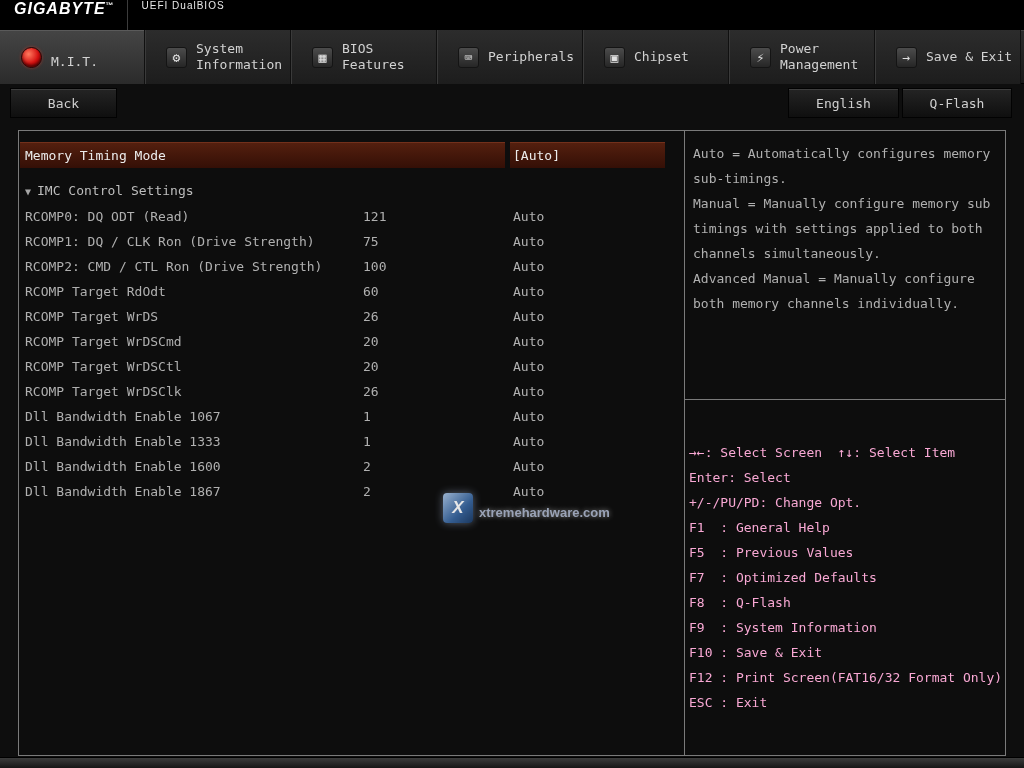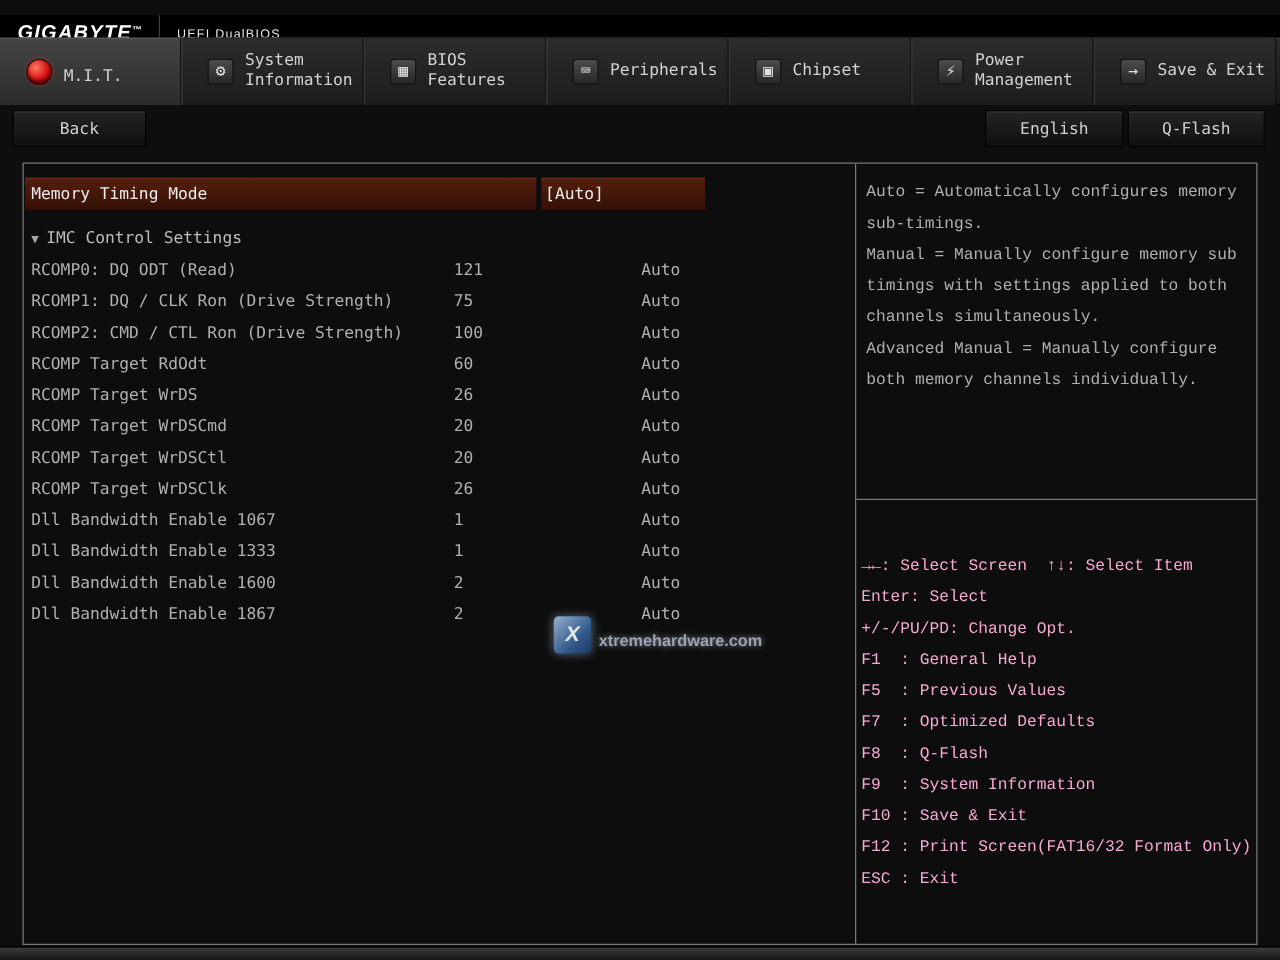--- a/index.html
+++ b/index.html
@@ -8,21 +8,21 @@
     background:#0e0e0e;
     font-family:"DejaVu Sans Mono", monospace;
     color:#b0b0b0;
     font-size:13px;
   }
   .screen { position:relative; width:1024px; height:768px; background:#0e0e0e; }
 
   
   .topbar {
     position:absolute; top:0; left:0; right:0; height:30px;
-    background:#000; display:flex; align-items:center;margin-top:12px;
+    background:#000; display:flex; align-items:flex-start;
   }
   .brand {
     font-family:"Liberation Sans", sans-serif; font-weight:bold; font-style:italic;
     color:#fff; font-size:16px; letter-spacing:1px; padding:0 12px 0 14px;
     display:flex; align-items:flex-start;
   }
   .brand sup { font-size:8px; font-style:normal; margin-top:1px; }
   .topbar-divider { width:1px; height:30px; background:#3c3c3c; }
   .fw-title {
     font-family:"Liberation Sans", sans-serif; color:#e9e9e9; font-size:10px;
@@ -74,21 +74,21 @@
   .btn-english { left:788px; width:111px; }
   .btn-qflash  { left:902px; width:110px; }
 
   
   .content {
     position:absolute; left:18px; top:130px; width:988px; height:626px;
     border:1px solid #7a7a7a; background:#0d0d0d; display:flex;
   }
   .left-pane { width:665px; position:relative; padding-top:11px; }
 
-  .selected-row { margin-left:1px; width:544px; height:26px; display:flex; }
+  .selected-row { margin-left:1px; width:645px; height:26px; display:flex; }
   .sel-label, .sel-value {
     background:linear-gradient(#55200f,#340f06);
     box-shadow:inset 0 1px 0 rgba(255,130,90,.18);
     display:flex; align-items:center; color:#ececec;
   }
   .sel-label { width:485px; padding-left:5px; }
   .sel-gap   { width:5px; }
   .sel-value { width:155px; padding-left:3px; }
 
   .section-header { margin-top:10px; line-height:25px; padding-left:6px; color:#bdbdbd; }
@@ -109,21 +109,21 @@
     background:linear-gradient(135deg,#a9c4e4,#39669f 60%,#1d3d68);
     color:#fff; font-family:"Liberation Sans",sans-serif; font-weight:bold; font-style:italic;
     display:flex; align-items:center; justify-content:center; font-size:17px;
     box-shadow:0 0 8px rgba(200,220,255,.45);
   }
   .wm-text {
     font-family:"Liberation Sans",sans-serif; font-weight:bold; font-size:13px;
     color:#a9b3c9; text-shadow:0 0 5px rgba(255,255,255,.55); margin-bottom:3px;
   }
 
-  .right-pane { flex:1; border-left:1px solid #7a7a7a; display:flex; flex-direction:column;font-family:Liberation Mono, monospace; }
+  .right-pane { flex:1; border-left:1px solid #7a7a7a; display:flex; flex-direction:column; }
   .help { height:269px; border-bottom:1px solid #7a7a7a; padding:10px 4px 0 8px; }
   .help p { line-height:25px; color:#b0b0b0; }
   .shortcuts { padding:40px 0 0 4px; }
   .shortcuts p { line-height:25px; white-space:pre; color:#f9a8d4; }
 
   
   .footer {
     position:absolute; left:0; right:0; bottom:0; height:11px;
     background:linear-gradient(#3c3c3c,#161616); border-top:1px solid #000;
   }

